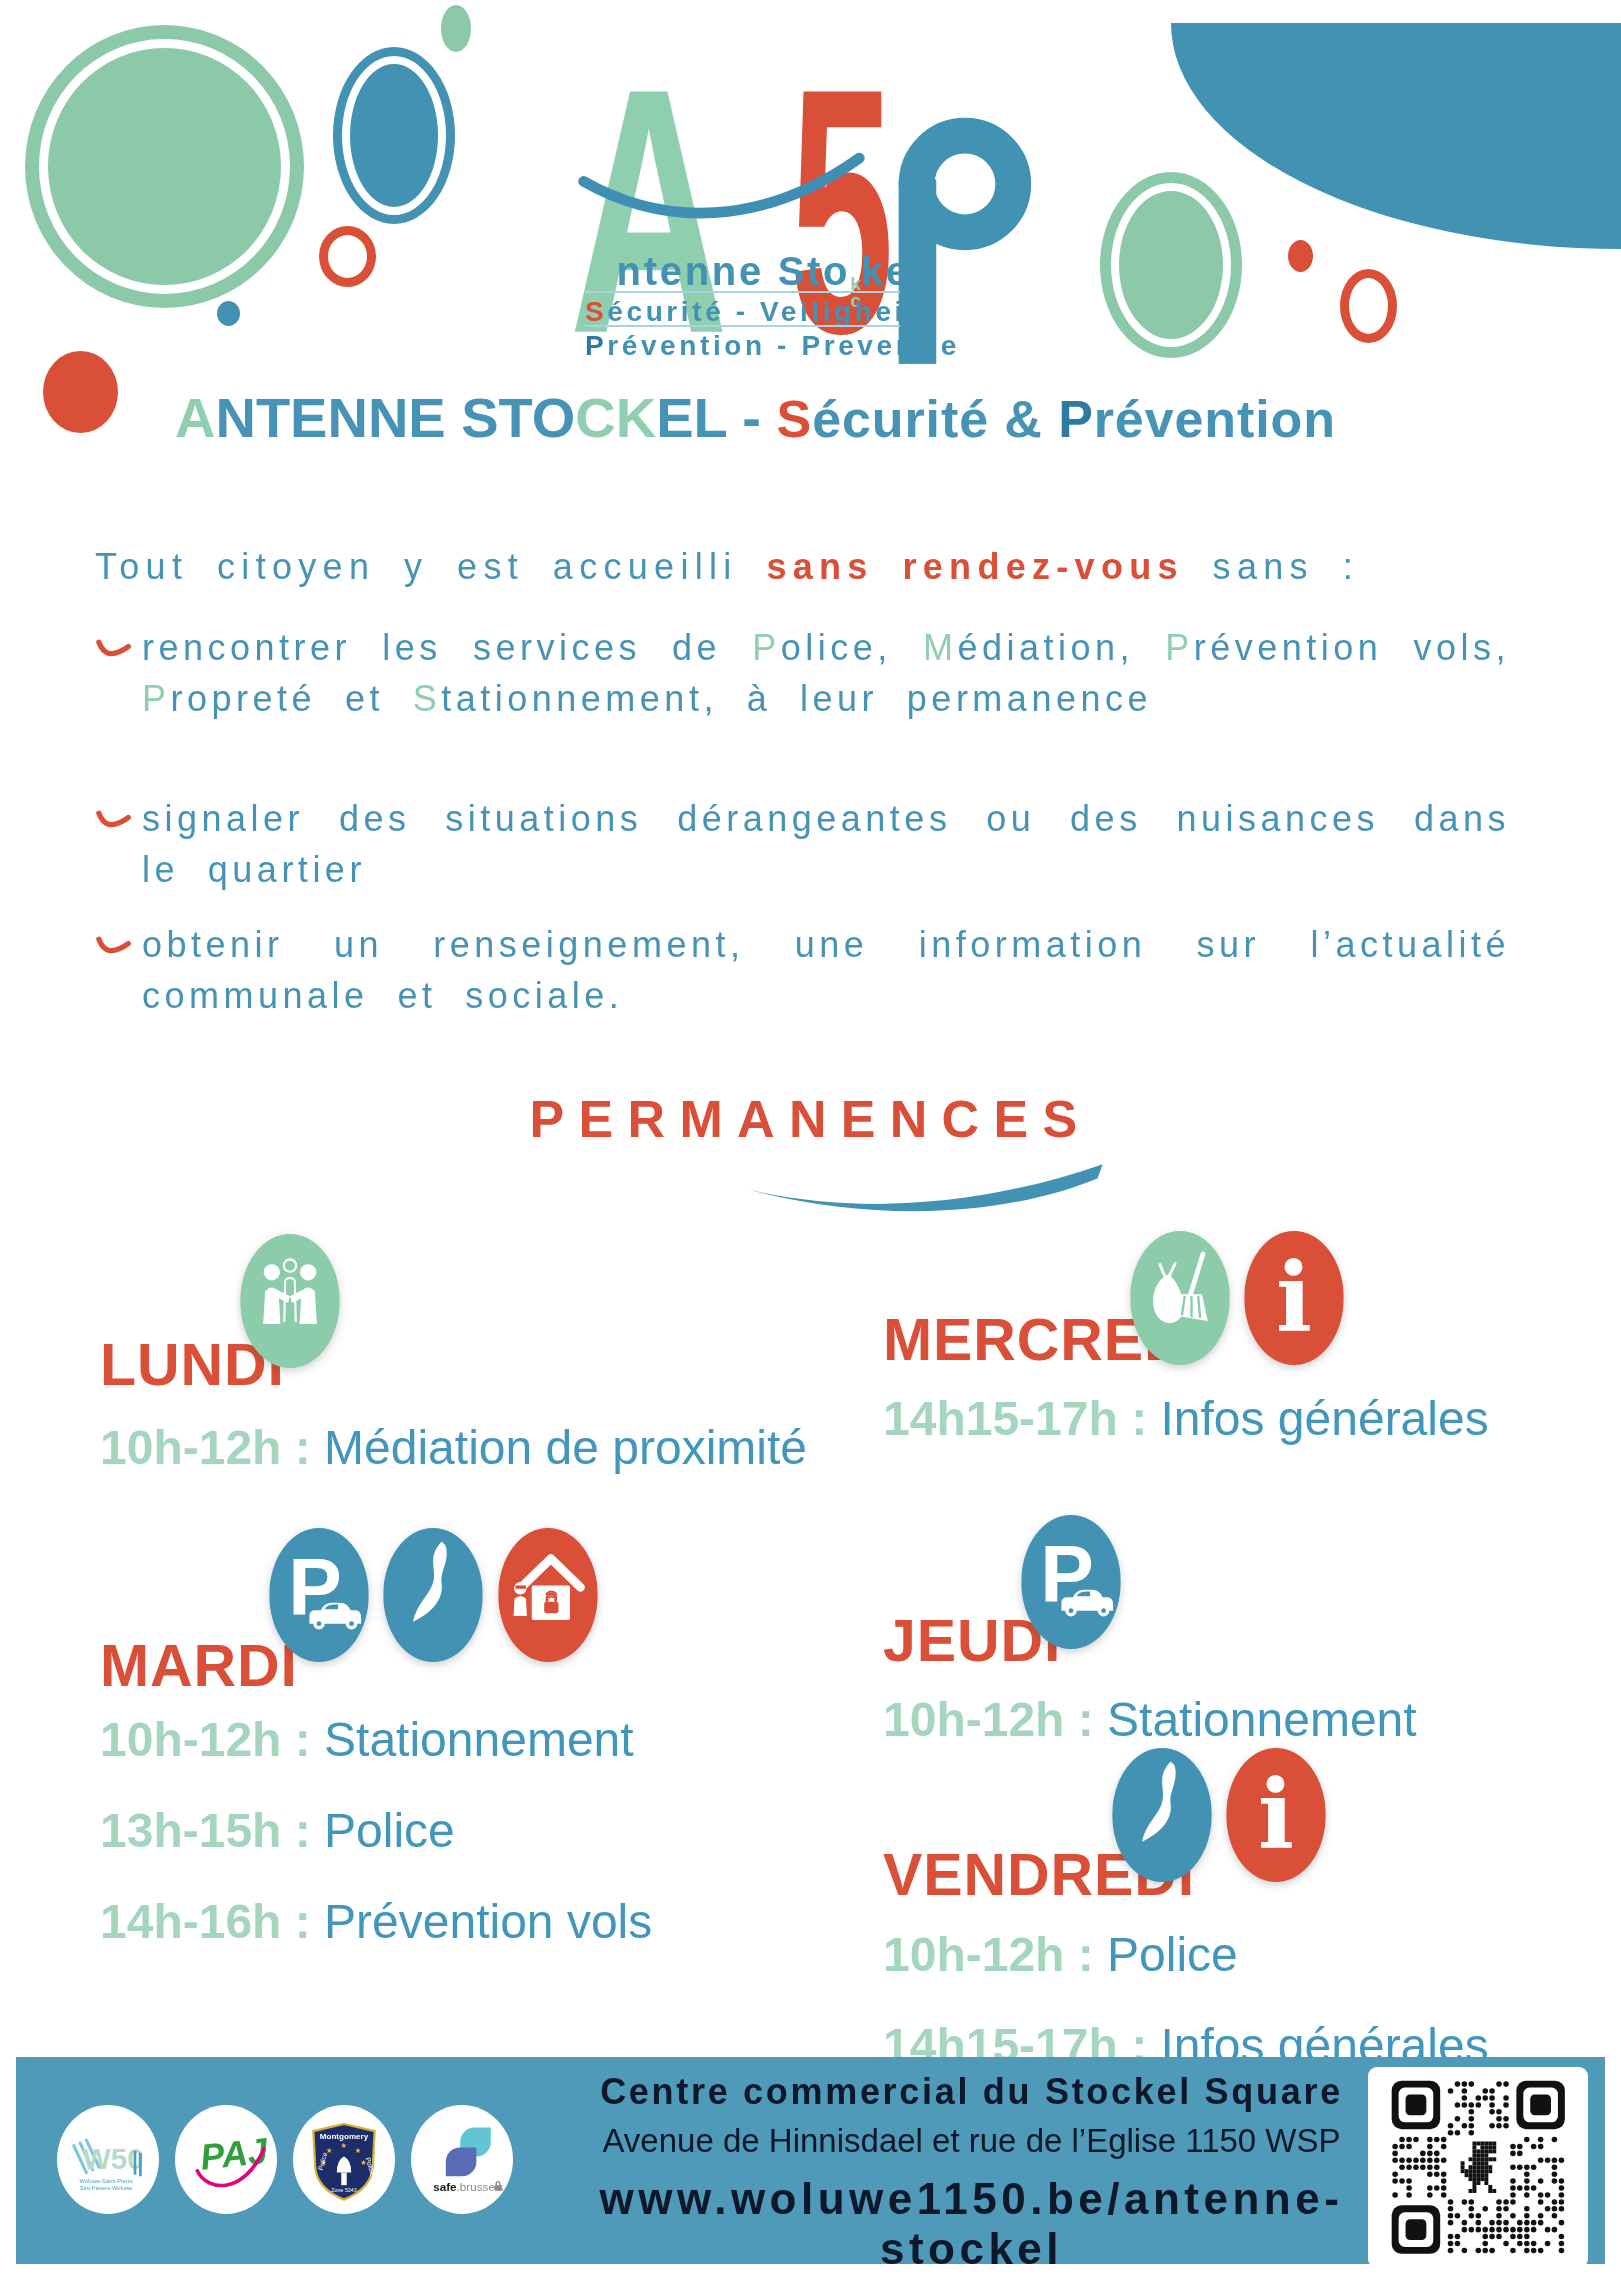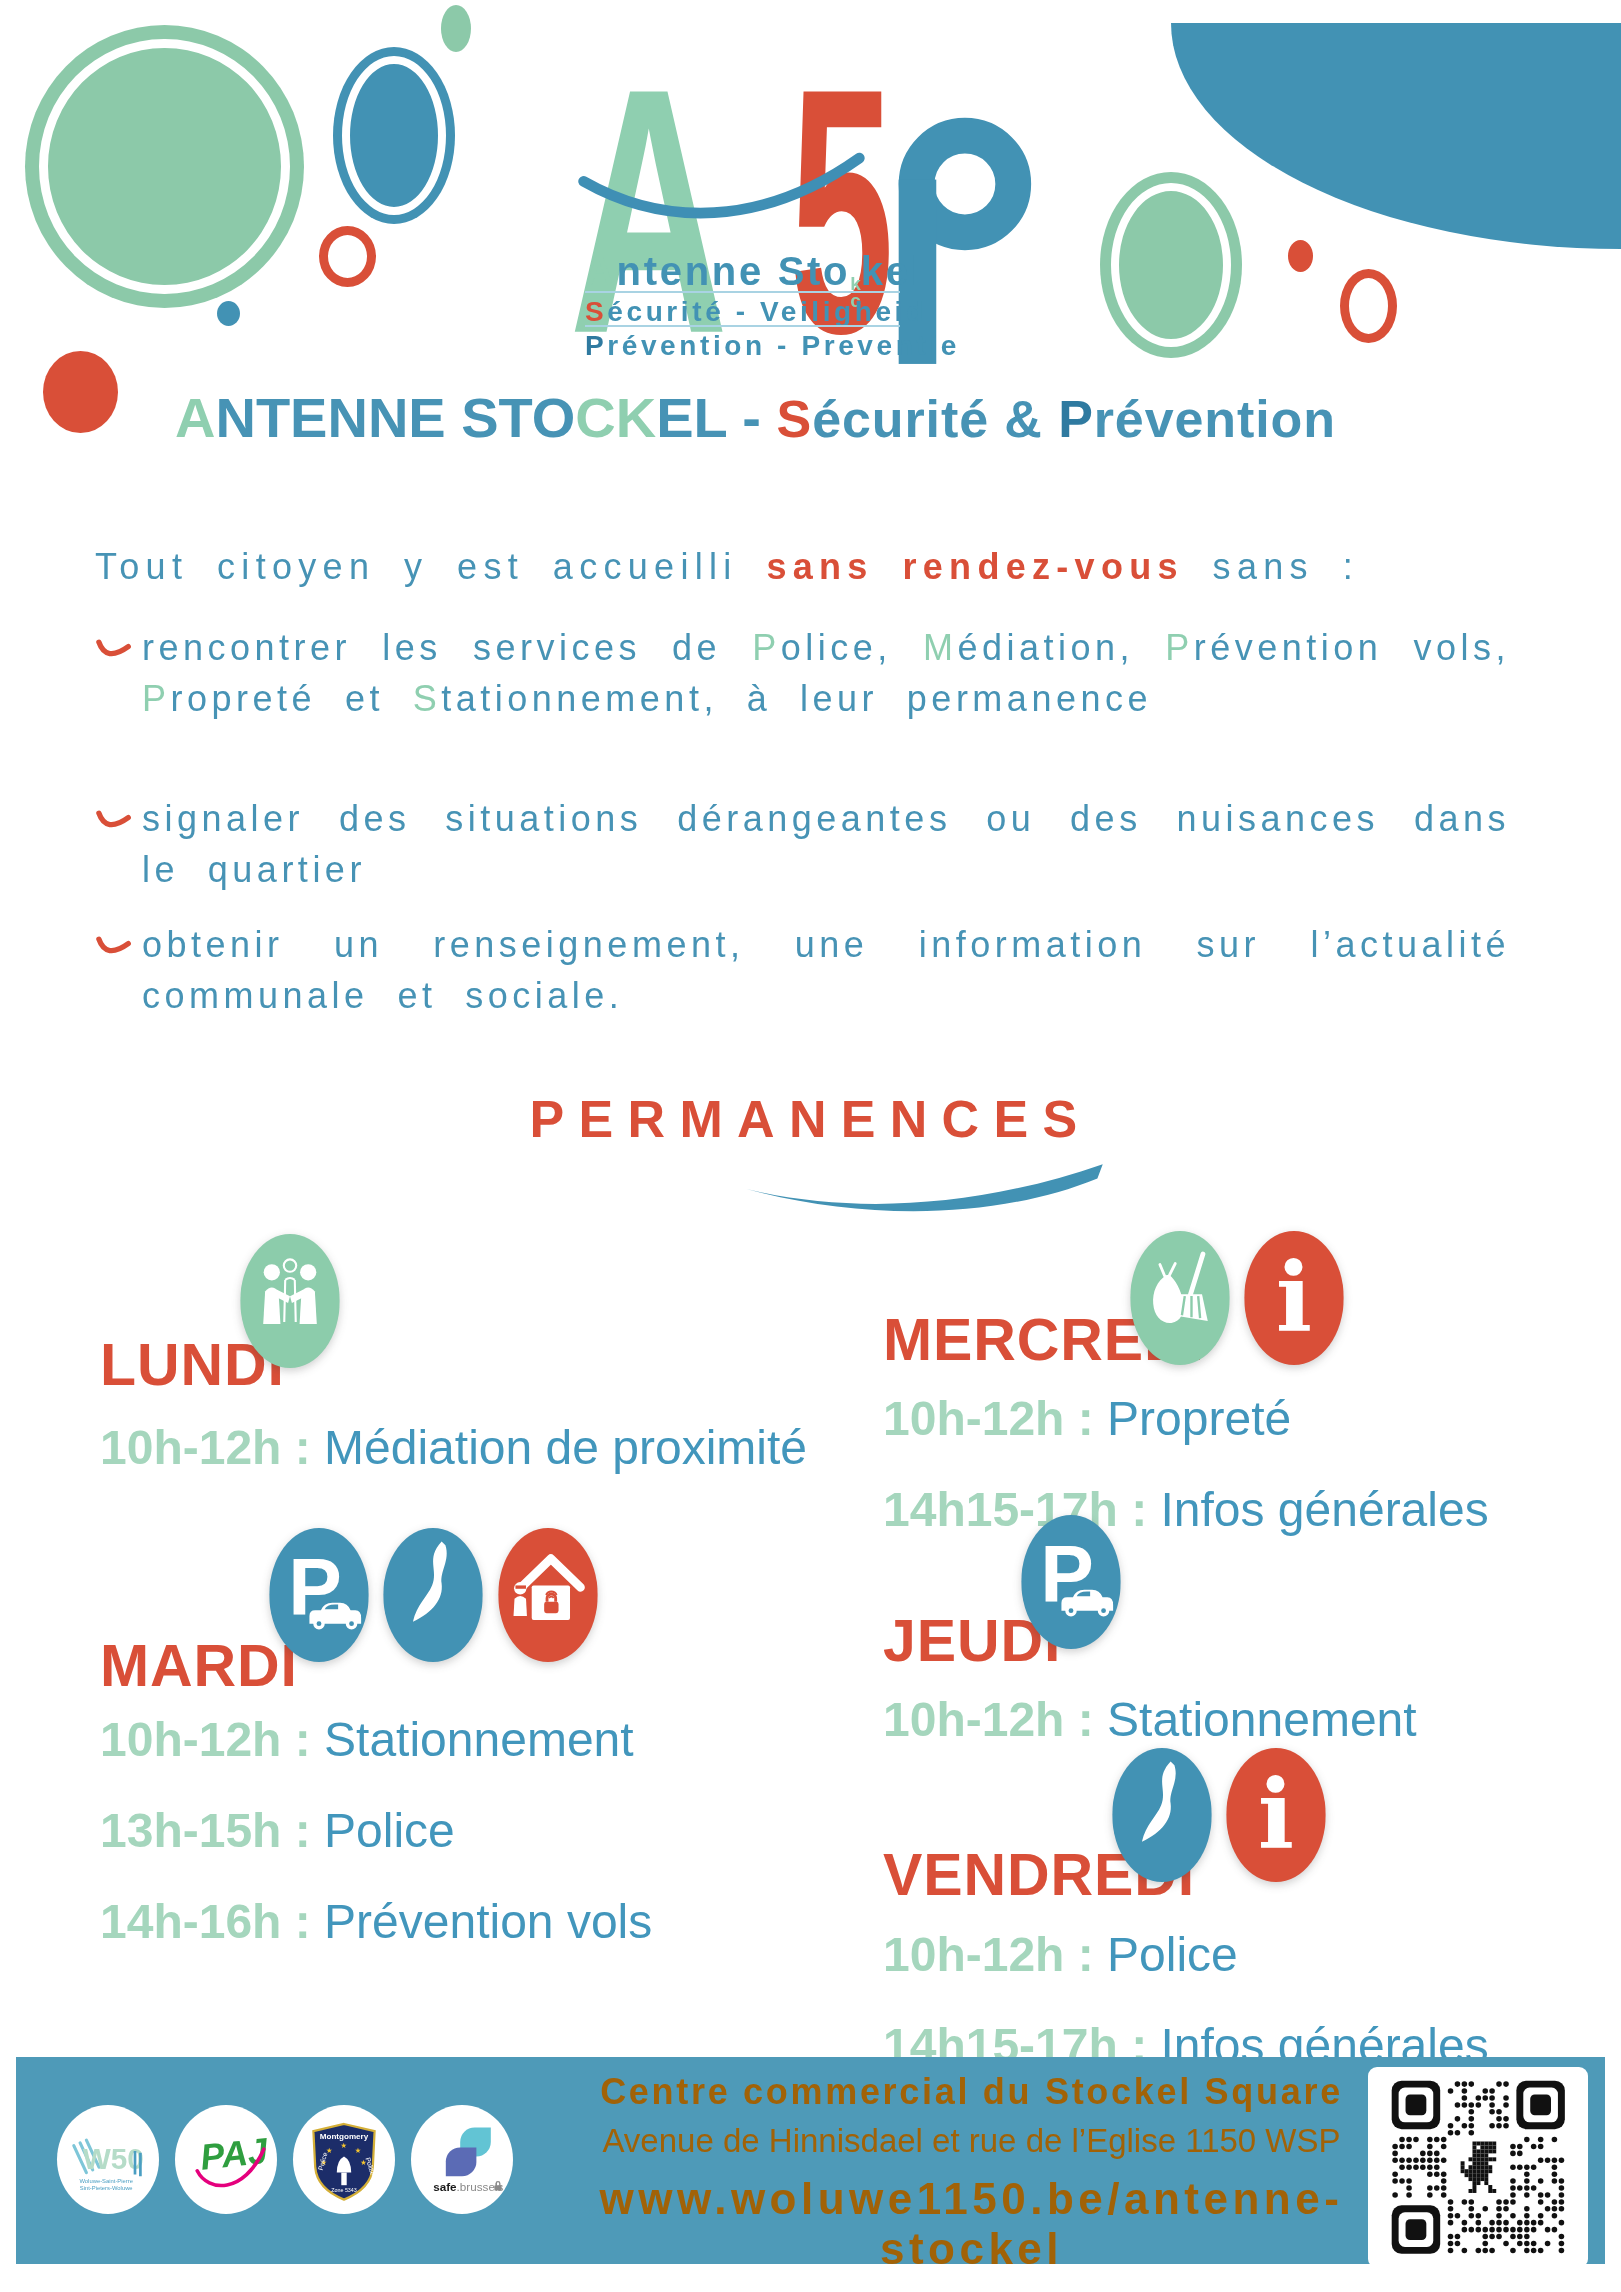--- a/index.html
+++ b/index.html
@@ -45,21 +45,21 @@
   .day-rows{position:absolute}
   .srow{line-height:79px;white-space:nowrap}
   .time{color:#a5d6bd;font-weight:bold;font-size:48px}
   .slabel{color:#4296bc;font-size:48px}
 
   
   #footer-band{left:16px;top:2057px;width:1589px;height:207px;background:#4e9ab8}
   #footer-logos{left:57px;top:2105px;display:flex;gap:16px}
   .flogo{width:102px;height:109px;background:#fff;border-radius:50%;
          display:flex;align-items:center;justify-content:center;overflow:hidden}
-  #footer-text{left:555px;top:2071px;width:833px;text-align:center;color:#a16207}
+  #footer-text{left:555px;top:2071px;width:833px;text-align:center;color:#0f172a}
   .ft1{font-size:36px;font-weight:bold;letter-spacing:2.7px;margin-bottom:9px}
   .ft2{font-size:33px;margin-bottom:1.8px}
   .ft3{font-size:33px}
   .ft4{font-size:44px;font-weight:bold;letter-spacing:4.5px;margin-top:14.3px}
   #qr-box{left:1368px;top:2067px;width:220px;height:201px;background:#fff;border-radius:9px;
           display:flex;align-items:center;justify-content:center}
 </style>
 </head>
 <body>
 
@@ -214,21 +214,20 @@
 <div class="day-name" style="left:883px;top:1306px">MERCREDI</div>
 <div class="day-icons" style="left:1130px;top:1231px">
   <svg class="day-icon" viewBox="0 0 104 140">
       <use href="#sym-cleaning"></use>
     </svg>
   <svg class="day-icon" viewBox="0 0 104 140">
       <use href="#sym-info"></use>
     </svg>
 </div>
 <div class="day-rows" style="left:883px;top:1379px">
-  <div class="srow"><span class="time">10h-12h</span><span class="time"> : </span><span class="slabel">Propreté</span></div>
   <div class="srow"><span class="time">14h15-17h</span><span class="time"> : </span><span class="slabel">Infos générales</span></div>
 </div>
 
 <div class="day-name" style="left:883px;top:1607px">JEUDI</div>
 <div class="day-icons" style="left:1021px;top:1515px">
   <svg class="day-icon" viewBox="0 0 104 140">
       <use href="#sym-parking"></use>
     </svg>
 </div>
 <div class="day-rows" style="left:883px;top:1680px">

